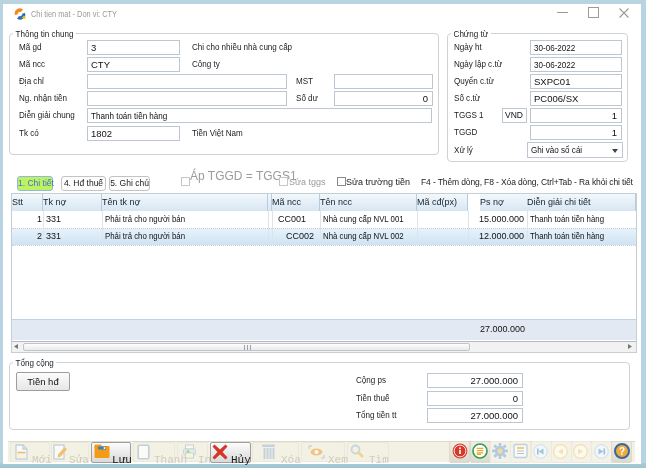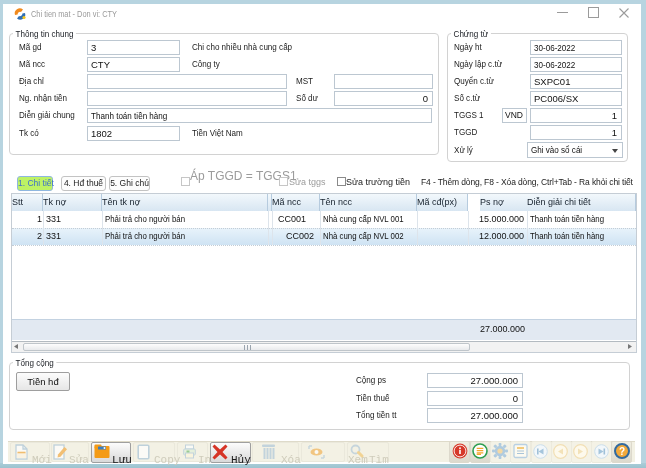--- a/index.html
+++ b/index.html
@@ -228,21 +228,21 @@
   <rect x="0.5" y="2" width="15" height="12" rx="1" fill="#f49b16"></rect>
   <rect x="0.5" y="0.5" width="7" height="4" rx="1" fill="#f49b16"></rect>
   <rect x="4" y="2.5" width="8" height="3" rx="0.5" fill="#3a7fc1"></rect>
   <circle cx="10.5" cy="4" r="1" fill="#fff"></circle>
 </svg>
 <div class="tbtxt" style="left:112px;">Lưu</div>
 
 <svg class="abs" style="left:137px;top:444px;opacity:.7" width="13" height="16" viewBox="0 0 13 16">
   <rect x="1.2" y="1.2" width="10.6" height="13.6" rx="1" fill="#fff" stroke="#a9c4d8" stroke-width="1.6"></rect>
 </svg>
-<div class="tbtxt dis" style="left:154px;">Copy</div>
+<div class="tbtxt dis" style="left:154px;">Thanh</div>
 
 <svg class="abs" style="left:183px;top:444px;opacity:.65" width="13" height="15" viewBox="0 0 13 15">
   <rect x="2.5" y="1" width="8" height="4" fill="#fff" stroke="#a9c4d8"></rect>
   <rect x="0.7" y="5" width="11.6" height="6" rx="1" fill="#dff0d8" stroke="#a9c4d8"></rect>
   <rect x="2.5" y="9" width="8" height="5" fill="#fdf6d8" stroke="#a9c4d8"></rect>
   <rect x="3.5" y="6.5" width="3" height="2" fill="#6cb86c"></rect>
 </svg>
 <div class="tbtxt dis" style="left:198px;text-align:center;">In</div>
 
 <svg class="abs" style="left:212px;top:444px" width="16" height="16" viewBox="0 0 16 16">
@@ -255,21 +255,21 @@
   <path d="M2.5 4 H4.5 V15 H2.5 Z M5.5 4 H7.5 V15 H5.5 Z M8.5 4 H10.5 V15 H8.5 Z M11.5 4 H13.5 V15 H11.5 Z" fill="#a9c4d8"></path>
 </svg>
 <div class="tbtxt dis" style="left:281px;">Xóa</div>
 
 <svg class="abs" style="left:308px;top:445px;opacity:.6" width="17" height="14" viewBox="0 0 17 14">
   <path d="M1 1 L1 4 M1 1 L4 1" stroke="#a9c4d8" stroke-width="1.5" fill="none"></path>
   <path d="M16 13 L16 10 M16 13 L13 13" stroke="#a9c4d8" stroke-width="1.5" fill="none"></path>
   <ellipse cx="8.5" cy="7" rx="6" ry="3.6" fill="#f0a840"></ellipse>
   <circle cx="8.5" cy="7" r="2" fill="#fff"></circle>
 </svg>
-<div class="tbtxt dis" style="left:328px;margin-left:20px;">Xem</div>
+<div class="tbtxt dis" style="left:328px;">Xem</div>
 
 <svg class="abs" style="left:350px;top:444px;opacity:.6" width="14" height="15" viewBox="0 0 14 15">
   <circle cx="5.5" cy="5.5" r="4" fill="none" stroke="#a9c4d8" stroke-width="1.8"></circle>
   <path d="M8.5 8.5 L12 12" stroke="#f0c060" stroke-width="3" stroke-linecap="round"></path>
 </svg>
 <div class="tbtxt dis" style="left:369px;">Tìm</div>
 
 <div class="icell" style="left:449px;background:linear-gradient(#f0eee2,#dcd9cd);border-color:#ddd9cc;"></div>
 <div class="icell" style="left:470px;background:linear-gradient(#f0eee2,#dcd9cd);border-color:#ddd9cc;"></div>
 <div class="icell" style="left:490px;"></div>

